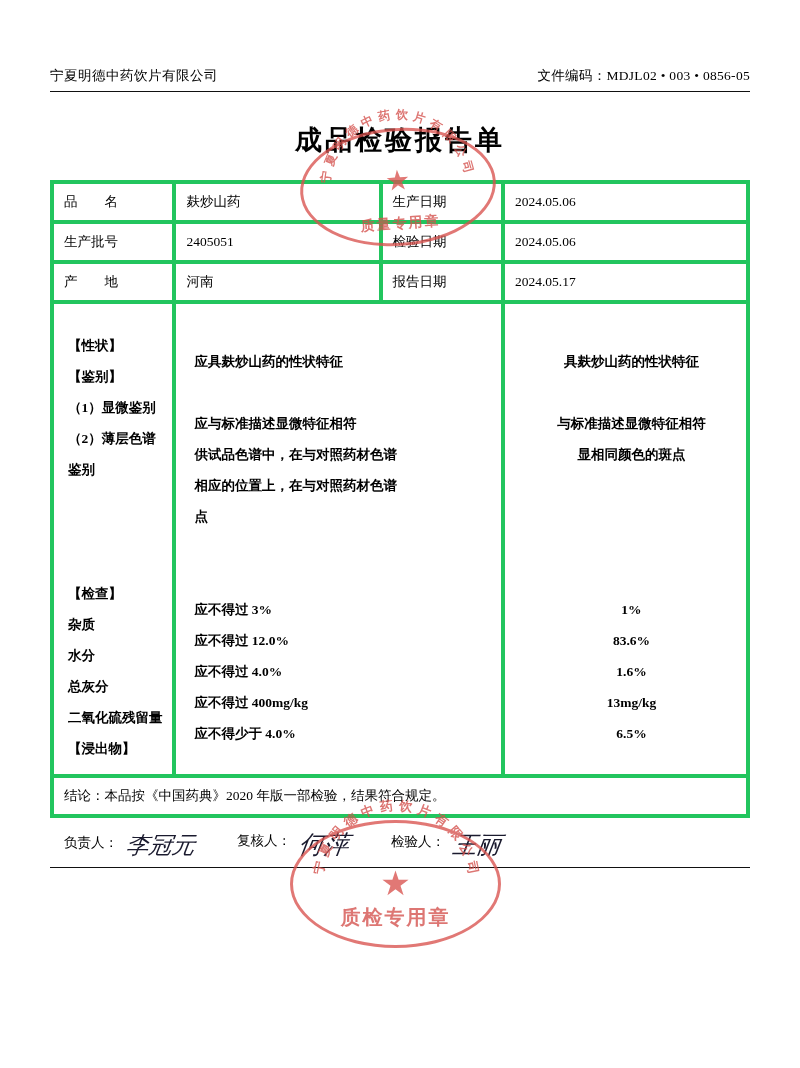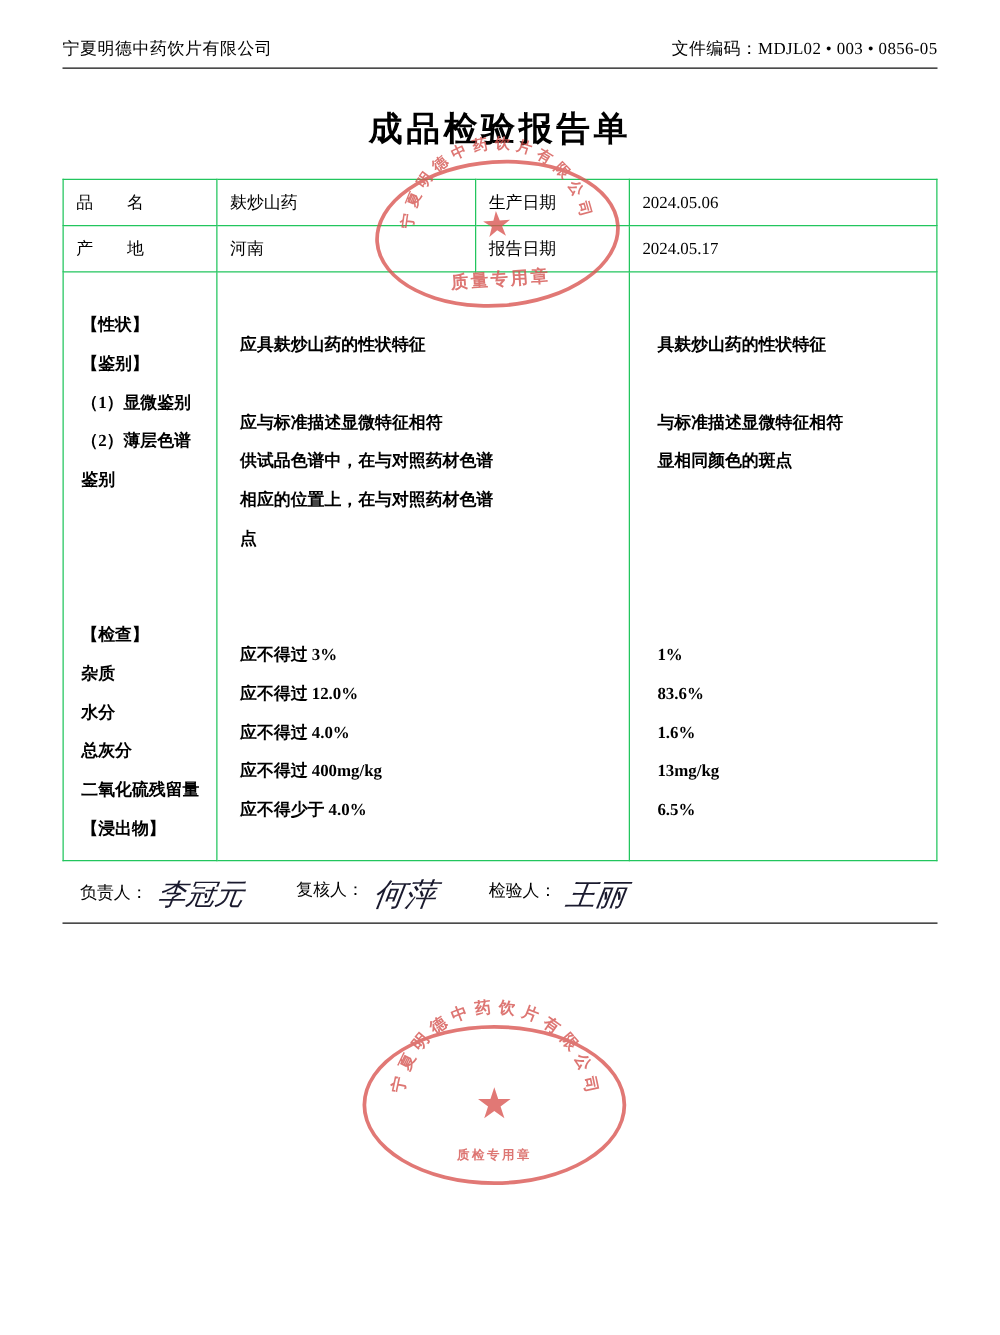--- a/index.html
+++ b/index.html
@@ -24,21 +24,21 @@
   }
   
   .header-row {
     display: flex;
     justify-content: space-between;
     align-items: flex-end;
     font-size: 13.5px;
     padding-bottom: 4px;
   }
   .company-name { letter-spacing: 0.5px; }
-  .doc-code { letter-spacing: 0.3px; }
+  .doc-code { letter-spacing: 0.3px; margin-top: 37px; }
   .header-rule {
     border-bottom: 1.3px solid #111;
     margin-top: 2px;
   }
   
   .title {
     text-align: center;
     font-size: 27px;
     font-weight: bold;
     letter-spacing: 3px;
@@ -46,21 +46,21 @@
     font-family: "Liberation Serif", "DejaVu Serif", serif;
   }
   
   table.main {
     width: 100%;
     border-collapse: collapse;
     table-layout: fixed;
     font-size: 13.5px;
   }
   table.main td {
-    border: 1px solid #22c55e;
+    border: 4px solid #22c55e;
     padding: 7px 10px;
     height: 22px;
     vertical-align: middle;
     background: transparent;
   }
   .lbl {
     width: 88px;
     white-space: nowrap;
   }
   .lbl2 { width: 88px; white-space: nowrap; }
@@ -81,21 +81,21 @@
     padding: 0 !important;
     height: 660px;
     font-weight: bold;
   }
   .body-inner {
     padding: 26px 10px 10px 14px;
     font-size: 13.5px;
     line-height: 31px;
   }
   .body-inner.c2 { padding-left: 18px; }
-  .body-inner.c3 { padding-left: 22px; }
+  .body-inner.c3 { padding-left: 22px; text-align: center; }
   .blank-line { height: 31px; }
 
   
   .concl td {
     padding: 9px 14px;
     font-size: 13.5px;
   }
   
   .sign-row {
     display: flex;
@@ -159,21 +159,21 @@
     font-weight: bold;
     transform-origin: 0 0;
     white-space: nowrap;
   }
   .stamp .bottom-text {
     position: absolute;
     left: 0;
     bottom: 14px;
     width: 100%;
     text-align: center;
-    font-size: 10px;
+    font-size: 20px;
     font-weight: bold;
     letter-spacing: 2px;
   }
   #stamp-top {
     left: 300px;
     top: 128px;
     width: 190px;
     height: 112px;
     transform: rotate(-4deg);
   }
@@ -209,20 +209,26 @@
       <col style="width:176px">
     </colgroup>
     <tbody>
       <tr>
         <td class="lbl">品　　名</td>
         <td>麸炒山药</td>
         <td class="lbl2">生产日期</td>
         <td>2024.05.06</td>
       </tr>
       <tr>
+        <td class="lbl">生产批号</td>
+        <td>2405051</td>
+        <td class="lbl2">检验日期</td>
+        <td>2024.05.06</td>
+      </tr>
+      <tr>
         <td class="lbl">产　　地</td>
         <td>河南</td>
         <td class="lbl2">报告日期</td>
         <td>2024.05.17</td>
       </tr>
 
 
       <tr>
         <td class="body-cell">
           <div class="body-inner c1">
@@ -270,20 +276,23 @@
             <div class="blank-line"></div>
             <div>1%</div>
             <div>83.6%</div>
             <div>1.6%</div>
             <div>13mg/kg</div>
             <div>6.5%</div>
           </div>
         </td>
       </tr>
 
+      <tr class="concl">
+        <td colspan="4">结论：本品按《中国药典》2020 年版一部检验，结果符合规定。</td>
+      </tr>
     </tbody>
   </table>
 
   <div class="sign-row">
     <div class="sign-block">
       <span class="sign-label">负责人：</span>
       <span class="sig">李冠元</span>
     </div>
     <div class="sign-block">
       <span class="sign-label">复核人：</span>

